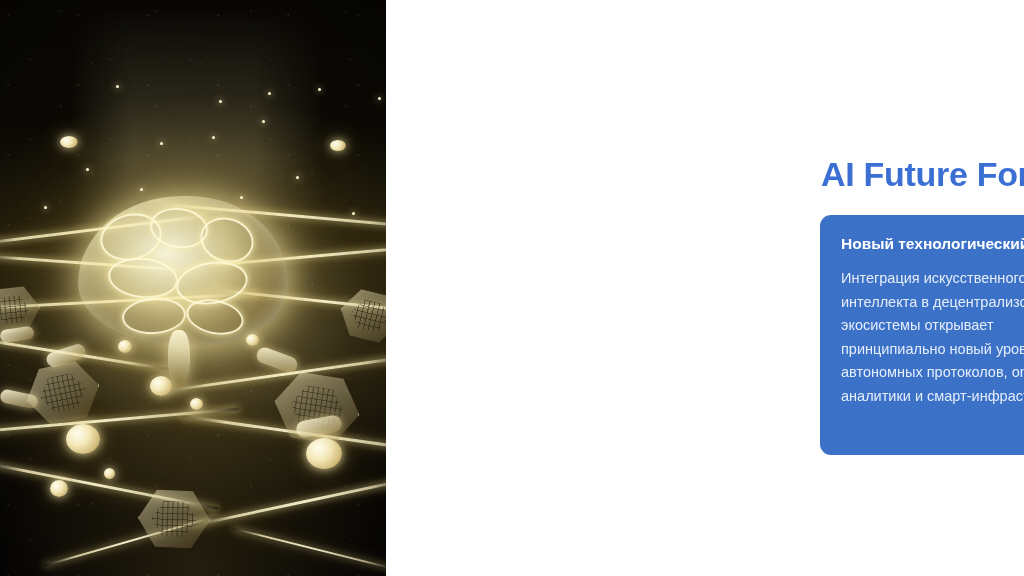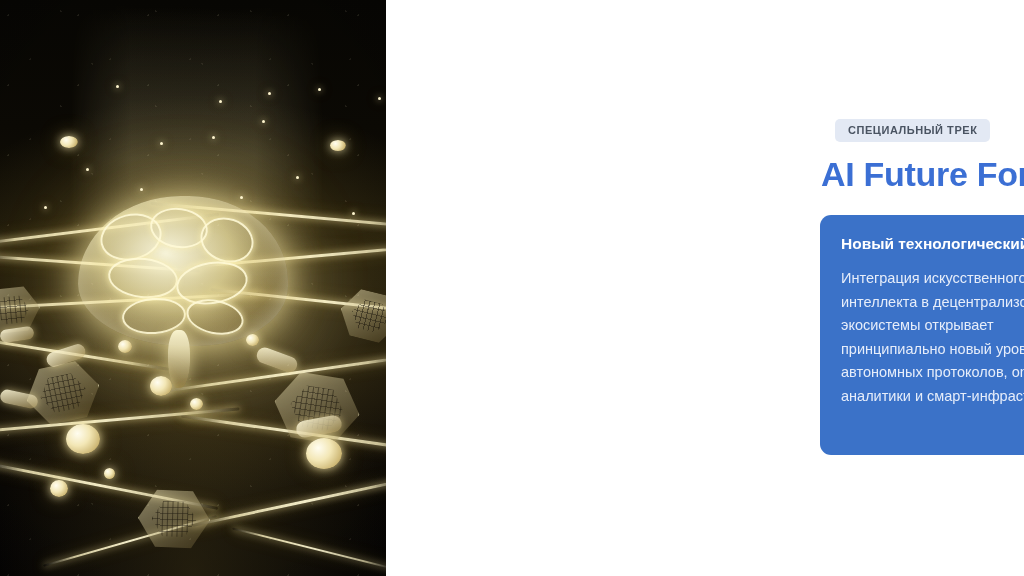--- a/index.html
+++ b/index.html
@@ -217,21 +217,20 @@
     <div class="spark" style="left:240px; top:196px;"></div>
     <div class="spark" style="left:44px; top:206px;"></div>
     <div class="spark" style="left:352px; top:212px;"></div>
 
     <div class="v-layer grain"></div>
     <div class="v-layer vignette"></div>
   </div>
 
   <div class="content">
 
-    <div class="badge">СПЕЦИАЛЬНЫЙ ТРЕК</div>
 
     <h1 class="title">AI Future Forum: AI + Web3</h1>
 
     <div class="card">
       <div class="card-title">Новый технологический цикл</div>
       <div class="card-body">Интеграция искусственного интеллекта в децентрализованные экосистемы открывает принципиально новый уровень автономных протоколов, on-chain аналитики и смарт-инфраструктуры.</div>
     </div>
 
   </div>
 </div>

